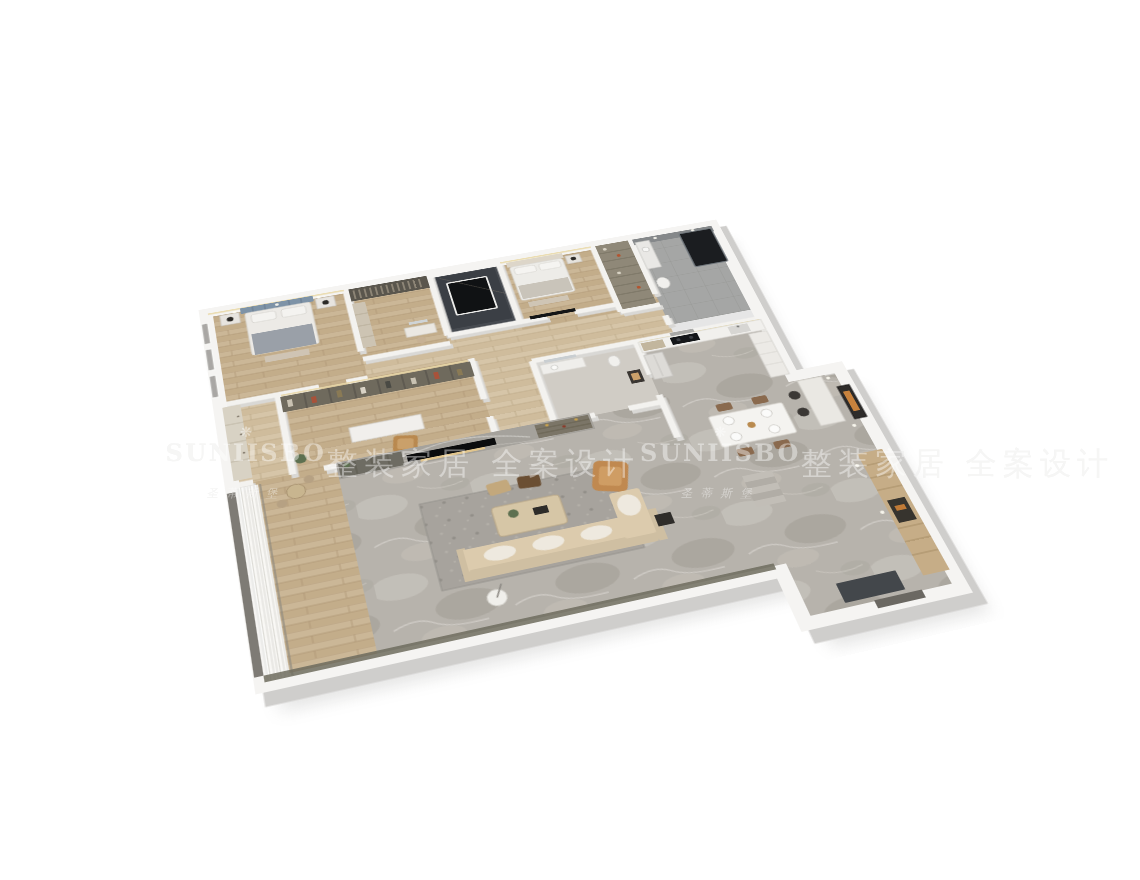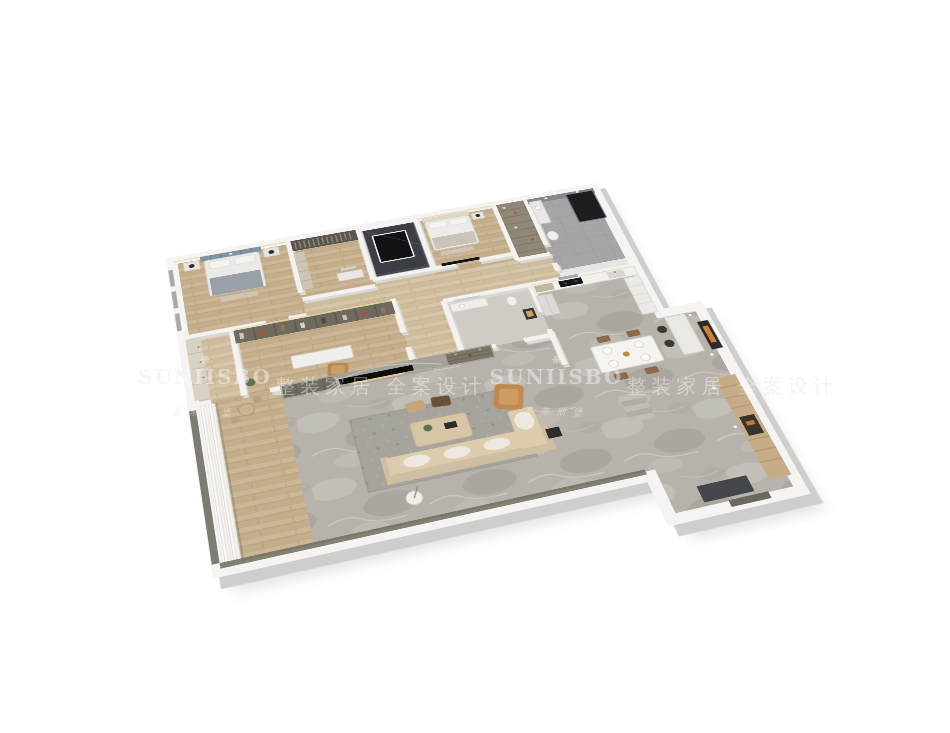--- a/index.html
+++ b/index.html
@@ -7,21 +7,21 @@
           font-family:"DejaVu Serif", serif;}
   
   .wm-row{position:absolute;left:138px;top:360px;width:700px;height:52px;
           display:flex;justify-content:space-between;align-items:center;pointer-events:none;}
   .wm-under{color:#efefee;z-index:0;}
   .wm-over{color:rgba(255,255,255,0.42);z-index:3;}
   .wm-logo{text-align:center;line-height:1;flex:0 0 auto;}
   .wm-icon{display:block;font-size:12px;line-height:10px;letter-spacing:0;}
   .wm-latin{display:block;font-size:20px;letter-spacing:2px;font-weight:bold;margin-top:2px;}
   .wm-cn{display:block;font-size:9.5px;letter-spacing:7px;margin-top:20px;font-style:italic;}
-  .wm-tagline{font-size:20px;letter-spacing:5px;flex:0 0 auto;}
+  .wm-tagline{font-size:26px;letter-spacing:5px;flex:0 0 auto;}
   
   .scene{position:absolute;left:120px;top:63px;width:690px;height:610px;z-index:1;
          transform-origin:345px 305px;
          transform:perspective(1200px) rotateX(42deg) rotateZ(-15deg) scale(0.85);}
   .scene svg{display:block;}
 </style>
 </head>
 <body>
 <div id="canvas">
 

